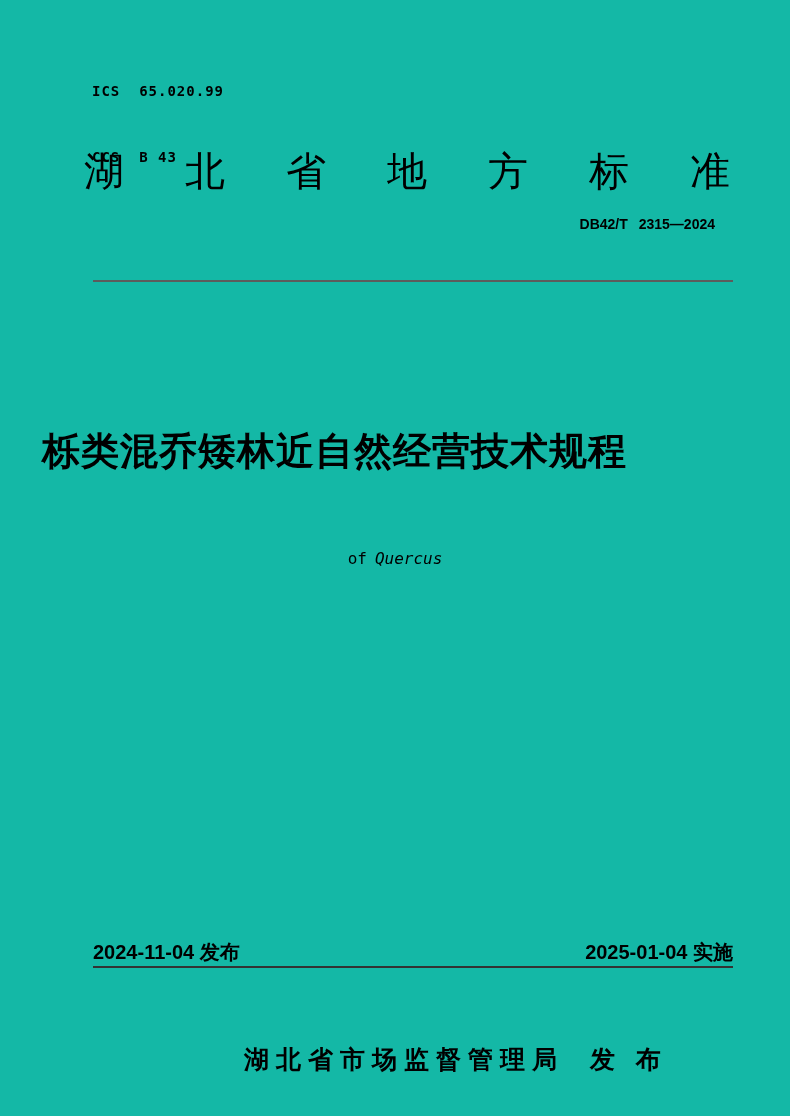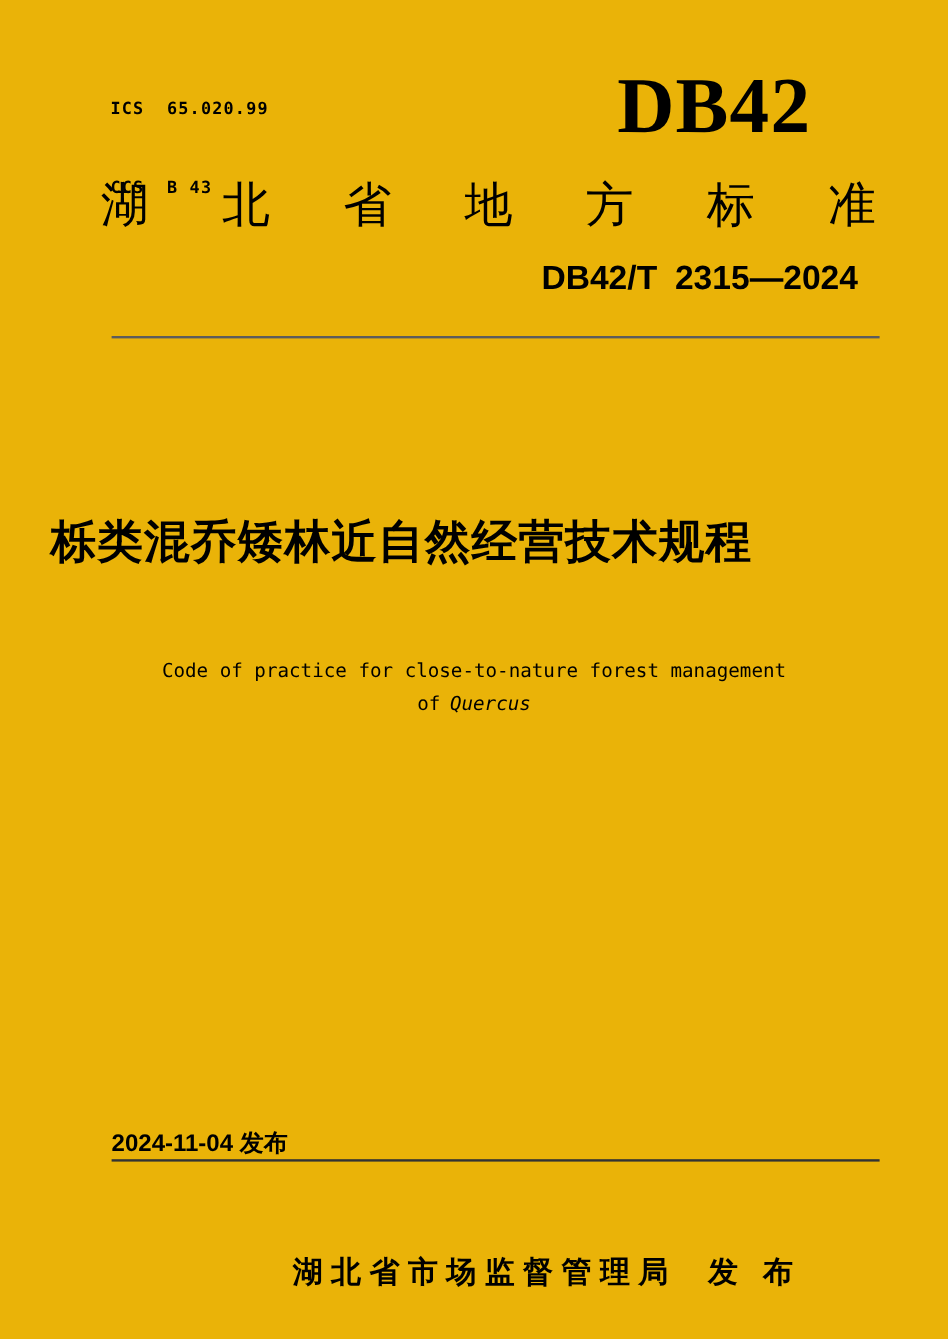--- a/index.html
+++ b/index.html
@@ -5,21 +5,21 @@
   html, body {
     margin: 0;
     padding: 0;
     background: #e8e8e8;
   }
   .page {
     position: relative;
     width: 790px;
     height: 1116px;
     margin: 0 auto;
-    background: #eab308;
+    background: #14b8a6;
     color: #000000;
     font-family: "Liberation Sans", sans-serif;
     overflow: hidden;
   }
 
   
   .meta-block {
     position: absolute;
     left: 92px;
     top: 36px;
@@ -54,21 +54,21 @@
     font-size: 40px;
     font-weight: 500;
     line-height: 46px;
   }
 
   
   .doc-number {
     position: absolute;
     top: 216px;
     right: 75px;
-    font-size: 28px;
+    font-size: 14px;
     font-weight: 600;
     word-spacing: 7px;
     white-space: pre;
   }
 
   .rule-top {
     position: absolute;
     left: 93px;
     top: 280px;
     width: 640px;
@@ -152,50 +152,47 @@
 </head>
 <body>
 
 <div class="page">
 
   <div class="meta-block">
     <div>ICS  65.020.99</div>
     <div>CCS  B 43</div>
   </div>
 
-  <div class="db-logo">DB42</div>
 
   <div class="standard-name">
       <span>湖</span>
       <span>北</span>
       <span>省</span>
       <span>地</span>
       <span>方</span>
       <span>标</span>
       <span>准</span>
     </div>
 
   <div class="doc-number">DB42/T 2315—2024</div>
 
   <div class="rule-top"></div>
 
   <div class="title-cn">栎类混乔矮林近自然经营技术规程</div>
 
   <div class="title-en">
     <div class="en-line">
-      <span>Code of practice for close-to-nature forest management</span>
-    </div>
-    <div class="en-line">
       <span>of</span>
       <span class="italic">Quercus</span>
     </div>
   </div>
 
   <div class="dates-row">
     <div class="date-group"><span>2024-11-04</span> <span>发布</span></div>
+    <div class="date-group"><span>2025-01-04</span> <span>实施</span></div>
   </div>
 
   <div class="rule-bottom"></div>
 
   <div class="publisher-row">
     <span>湖北省市场监督管理局</span><span class="publish-label">发 布</span>
   </div>
 
 </div>
 

